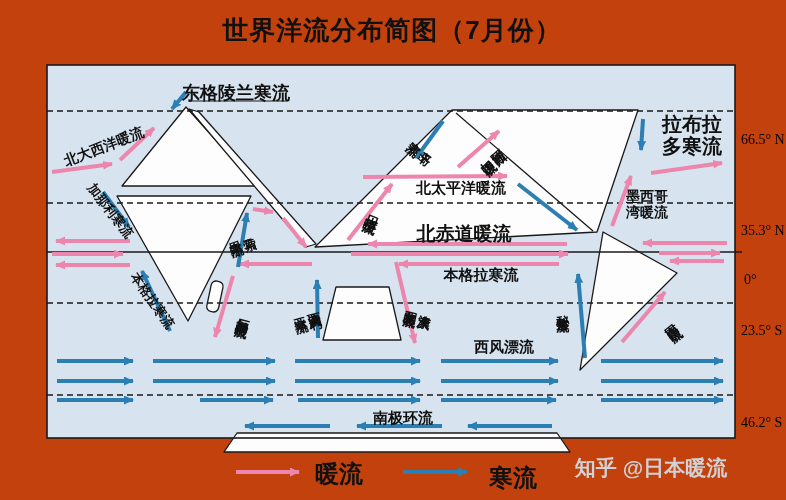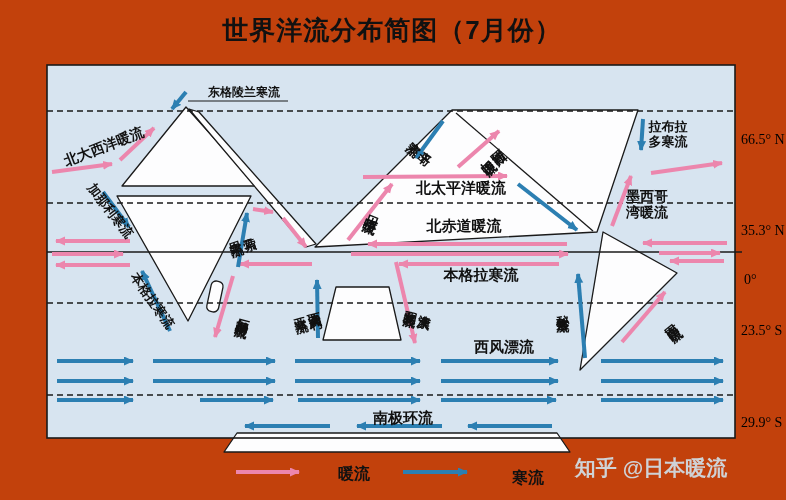--- a/index.html
+++ b/index.html
@@ -5,21 +5,21 @@
   html,body{margin:0;padding:0;background:#ffffff;}
   #page{position:relative;width:786px;height:500px;background:#c2410c;overflow:hidden;
         font-family:"Liberation Serif","DejaVu Serif",serif;}
   #map-svg{position:absolute;left:0;top:0;}
   .lbl{position:absolute;color:#111;font-weight:bold;white-space:pre;line-height:1.12;
        transform:translate(-50%,-50%);text-align:center;pointer-events:none;}
   .vert{writing-mode:vertical-rl;text-orientation:upright;letter-spacing:1px;}
   .title{font-family:"Liberation Sans","DejaVu Sans",sans-serif;font-size:26px;font-weight:bold;letter-spacing:1px;}
   .lat{position:absolute;transform:translate(0,-50%);font-size:14px;font-weight:normal;
        color:#000;font-family:"Liberation Serif","DejaVu Serif",serif;white-space:nowrap;margin-top:28px;}
-  .legend-txt{font-size:16px;margin-left:15px;}
+  .legend-txt{font-size:24px;}
   .watermark{color:#cfd2d6;font-weight:bold;font-size:21px;
              font-family:"Liberation Sans","DejaVu Sans",sans-serif;}
 </style>
 </head>
 <body>
 
 <div id="page">
 
   <svg id="map-svg" width="786" height="500" viewBox="0 0 786 500">
     <defs>
@@ -119,21 +119,21 @@
     <rect x="47" y="65" width="688" height="373" fill="none" stroke="#1a1a1a" stroke-width="1.6"></rect>
 
     <g stroke-width="4" fill="none">
       <line stroke="#ec86ad" x1="236" y1="472" x2="299" y2="472" marker-end="url(#ah-w)"></line>
       <line stroke="#2c7fb2" x1="403" y1="472" x2="467" y2="472" marker-end="url(#ah-c)"></line>
     </g>
   </svg>
 
   <div class="lbl title" style="left:392px;top:31px;">世界洋流分布简图（7月份）</div>
 
-  <div class="lbl" style="left:244px;top:93px;font-size:12px;text-align:center;">东格陵兰寒流</div>
+  <div class="lbl" style="left:236px;top:93px;font-size:18px;text-align:center;">东格陵兰寒流</div>
 
   <div class="lbl" style="left:104px;top:147px;font-size:14px;transform:translate(-50%,-50%) rotate(-21deg);">北大西洋暖流</div>
 
   <div class="lbl" style="left:110px;top:211px;font-size:13px;transform:translate(-50%,-50%) rotate(52deg);">加那利寒流</div>
 
   <div class="lbl" style="left:152px;top:301px;font-size:13px;transform:translate(-50%,-50%) rotate(55deg);">本格拉寒流</div>
 
   <div class="lbl vert" style="left:237px;top:231px;font-size:13px;transform:translate(-50%,-50%) rotate(-18deg);">索马
 里寒流</div>
 
@@ -148,41 +148,41 @@
   <div class="lbl vert" style="left:377px;top:208px;font-size:14px;transform:translate(-50%,-50%) rotate(22deg);">日本暖流</div>
 
   <div class="lbl vert" style="left:430px;top:141px;font-size:13px;transform:translate(-50%,-50%) rotate(42deg);">千岛
 寒流</div>
 
   <div class="lbl vert" style="left:482px;top:151px;font-size:13px;transform:translate(-50%,-50%) rotate(-42deg);">阿拉斯
 加暖流</div>
 
   <div class="lbl" style="left:461px;top:188px;font-size:15px;">北太平洋暖流</div>
 
-  <div class="lbl" style="left:668px;top:135px;font-size:13px;">拉布拉
+  <div class="lbl" style="left:692px;top:135px;font-size:20px;">拉布拉
 多寒流</div>
 
   <div class="lbl" style="left:647px;top:205px;font-size:14px;">墨西哥
 湾暖流</div>
 
-  <div class="lbl" style="left:464px;top:226px;font-size:15px;text-align:right;">北赤道暖流</div>
+  <div class="lbl" style="left:464px;top:234px;font-size:19px;text-align:right;">北赤道暖流</div>
 
   <div class="lbl" style="left:481px;top:275px;font-size:15px;">本格拉寒流</div>
 
   <div class="lbl" style="left:504px;top:347px;font-size:15px;">西风漂流</div>
 
   <div class="lbl vert" style="left:562px;top:307px;font-size:13px;">秘鲁寒流</div>
 
   <div class="lbl vert" style="left:663px;top:321px;font-size:13px;transform:translate(-50%,-50%) rotate(-38deg);">巴西暖流</div>
 
   <div class="lbl" style="left:403px;top:418px;font-size:15px;">南极环流</div>
 
   <div class="lat" style="left:741px;top:112px;">66.5° N</div>
   <div class="lat" style="left:741px;top:203px;">35.3° N</div>
   <div class="lat" style="left:744px;top:252px;">0°</div>
   <div class="lat" style="left:741px;top:303px;">23.5° S</div>
-  <div class="lat" style="left:741px;top:395px;">29.9° S</div>
+  <div class="lat" style="left:741px;top:395px;">46.2° S</div>
 
   <div class="lbl legend-txt" style="left:339px;top:474px;">暖流</div>
   <div class="lbl legend-txt" style="left:513px;top:478px;">寒流</div>
   <div class="lbl watermark" style="left:651px;top:468px;">知乎 @日本暖流</div>
 
 </div>
 
 </body></html>

